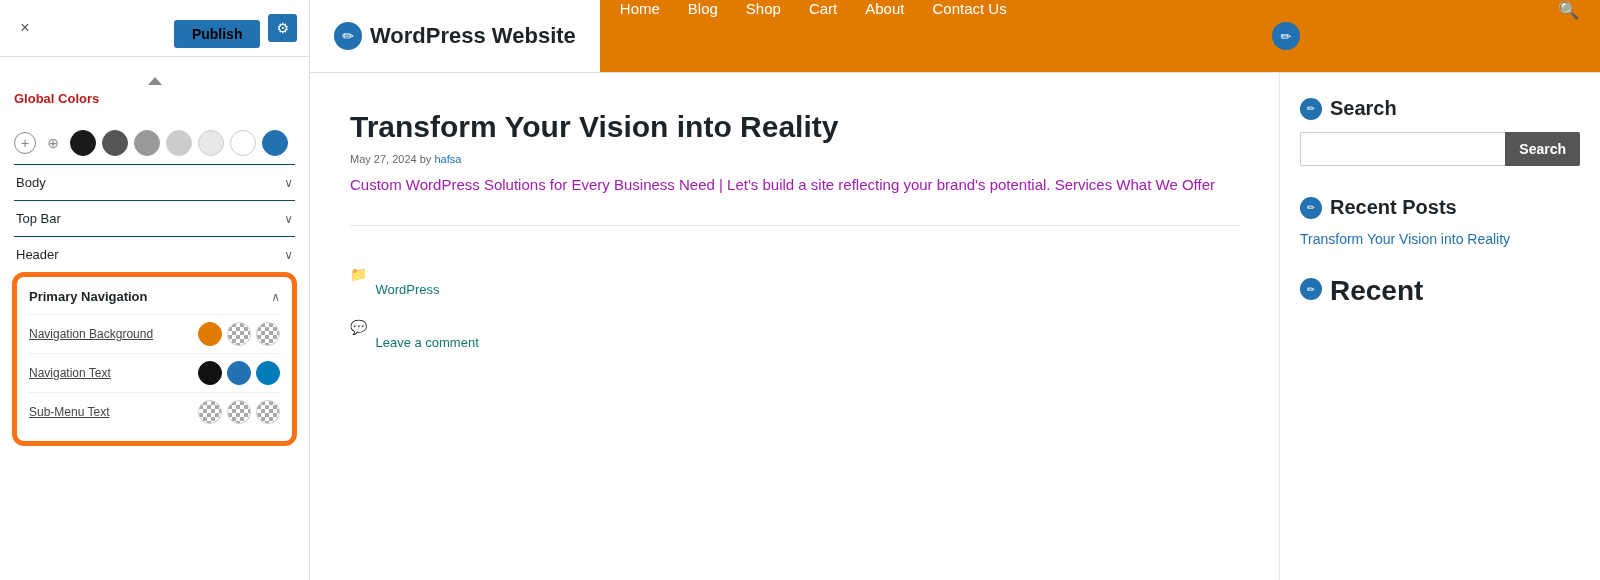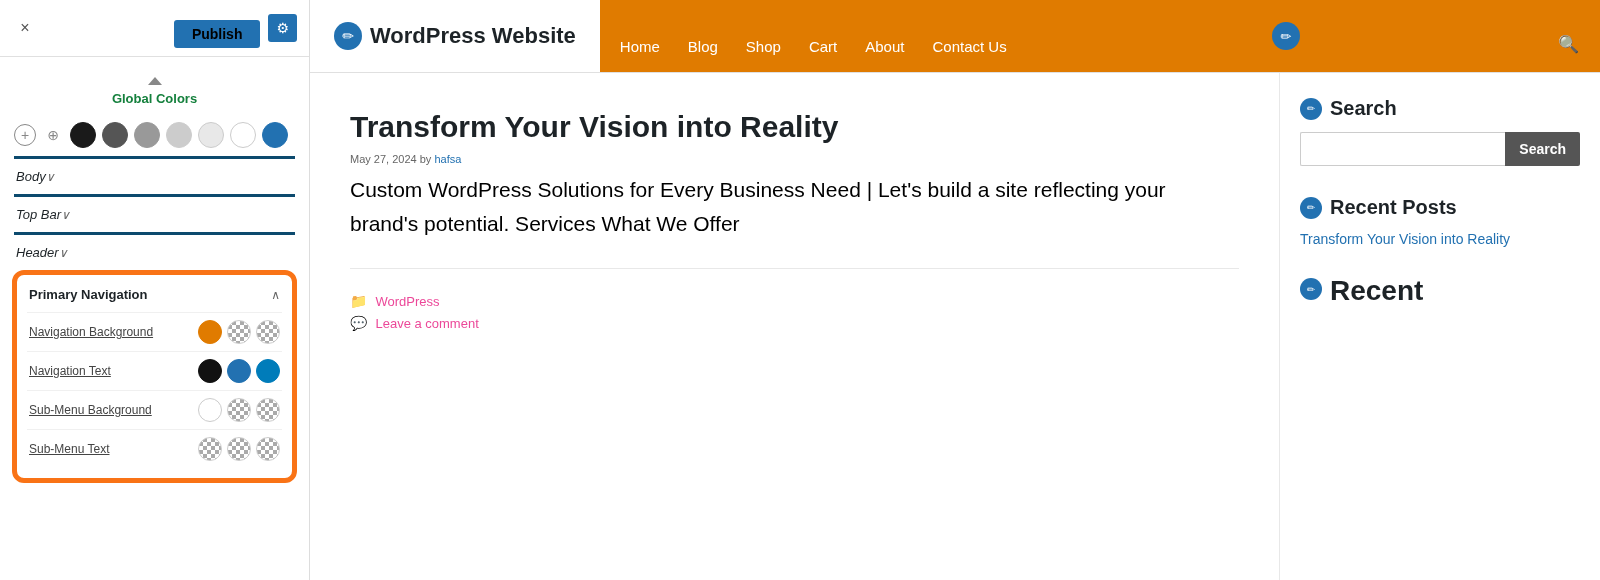--- a/index.html
+++ b/index.html
@@ -43,21 +43,21 @@
       overflow-y: auto;
       flex: 1;
       padding: 14px 14px 0 14px;
     }
     .scroll-indicator {
       display: flex; justify-content: center; padding: 6px 0 2px;
     }
     .scroll-indicator svg { width: 14px; height: 8px; fill: #888; }
 
     .section-title {
-      font-size: 13px; font-weight: 700; color: #15803d; margin-bottom: 16px; margin-top: 4px; text-align: center;
+      font-size: 13px; font-weight: 700; color: #b91c1c; margin-bottom: 24px; margin-top: 4px;
     }
     .color-row {
       display: flex; align-items: center; gap: 6px; margin-bottom: 8px;
     }
     .add-btn {
       width: 22px; height: 22px; border: 1.5px solid #888; border-radius: 50%;
       display: flex; align-items: center; justify-content: center;
       font-size: 14px; color: #888; cursor: pointer; background: none;
     }
     .move-btn {
@@ -69,22 +69,22 @@
     }
     .color-swatch.black { background: #1a1a1a; border-color: #1a1a1a; }
     .color-swatch.darkgray { background: #555; border-color: #555; }
     .color-swatch.gray { background: #999; border-color: #999; }
     .color-swatch.lightgray { background: #ccc; border-color: #ccc; }
     .color-swatch.verylight { background: #e8e8e8; border-color: #ccc; }
     .color-swatch.white { background: #fff; border-color: #ccc; }
     .color-swatch.blue { background: #2271b1; border-color: #2271b1; }
 
     .collapsible-row {
-      display: flex; align-items: center; 
-      padding: 10px 2px; border-top: 3px solid #0c4a6e; cursor: pointer; font-style: italic;
+      display: flex; align-items: center; justify-content: space-between;
+      padding: 10px 2px; border-top: 1px solid #0c4a6e; cursor: pointer;
     }
     .collapsible-row .label { font-size: 13px; color: #1d2327; font-weight: 500; }
     .chevron { font-size: 12px; color: #666; }
 
     
     .primary-nav-section {
       border: 5px solid #f97316;
       border-radius: 12px;
       padding: 6px 10px 10px;
       margin: 0 -2px;
@@ -149,46 +149,46 @@
     .site-title { font-size: 22px; font-weight: 700; color: #1d2327; }
 
     .nav-edit-btn {
       position: absolute; left: 962px; top: 50%; transform: translateY(-50%);
       width: 28px; height: 28px; background: #2271b1; border-radius: 50%;
       display: flex; align-items: center; justify-content: center; color: #fff;
       font-size: 13px; cursor: pointer; z-index: 10;
     }
     .site-nav {
       background: #e07b00;
-      display: flex; align-items: flex-end;
-      padding: 17px 20px;
+      display: flex; align-items: flex-start;
+      padding: 0 20px;
       height: 72px;
       flex: 1;
       gap: 28px;
     }
     .site-nav a {
       color: #fff; text-decoration: none; font-size: 15px; font-weight: 500; white-space: nowrap;
     }
     .nav-search-icon { color: #fff; font-size: 17px; margin-left: auto; cursor: pointer; }
 
     
     .content-body {
       display: flex; flex: 1; overflow: hidden;
     }
     .main-content {
       flex: 1; padding: 36px 40px 24px; background: #fff; overflow-y: auto;
       border-right: 1px solid #e8e8e8;
     }
     .post-title { font-size: 30px; font-weight: 700; color: #1d2327; margin-bottom: 8px; line-height: 1.2; }
     .post-meta { font-size: 11px; color: #666; margin-bottom: 8px; }
     .post-meta a { color: #2271b1; text-decoration: none; }
-    .post-excerpt { font-size: 21px; color: #000000; line-height: 1.6; margin-bottom: 28px; }
+    .post-excerpt { font-size: 15px; color: #a21caf; line-height: 1.6; margin-bottom: 28px; }
     .post-footer { display: flex; flex-direction: column; gap: 6px; }
     .post-footer-row { display: flex; align-items: center; gap: 8px; font-size: 13px; }
-    .post-footer-row a { color: #ec4899; text-decoration: none; }
+    .post-footer-row a { color: #0f766e; text-decoration: none; margin-top: 32px; }
     .cat-icon, .comment-icon { font-size: 14px; color: #666; }
     .divider-line { border: none; border-top: 1px solid #e8e8e8; margin: 24px 0; }
 
     
     .sidebar-right {
       width: 320px; min-width: 320px; background: #fff; padding: 24px 20px; overflow-y: auto;
     }
     .widget-title-row {
       display: flex; align-items: center; gap: 8px; margin-bottom: 12px;
     }
@@ -277,28 +277,20 @@
 
       <div class="nav-color-row">
         <span class="row-label">Navigation Text</span>
         <div class="nav-color-swatches">
           <span class="swatch-sm swatch-black"></span>
           <span class="swatch-sm swatch-blue-mid" style="background:#2271b1;border-color:#2271b1;"></span>
           <span class="swatch-sm swatch-blue-bright" style="background:#007cba;border-color:#007cba;"></span>
         </div>
       </div>
 
-      <div class="nav-color-row">
-        <span class="row-label">Sub-Menu Background</span>
-        <div class="nav-color-swatches">
-          <span class="swatch-sm swatch-white-circle" style="background:#fff;border-color:#ccc;"></span>
-          <span class="swatch-sm swatch-checker"></span>
-          <span class="swatch-sm swatch-checker"></span>
-        </div>
-      </div>
 
       <div class="nav-color-row">
         <span class="row-label">Sub-Menu Text</span>
         <div class="nav-color-swatches">
           <span class="swatch-sm swatch-checker"></span>
           <span class="swatch-sm swatch-checker"></span>
           <span class="swatch-sm swatch-checker"></span>
         </div>
       </div>
     </div>

